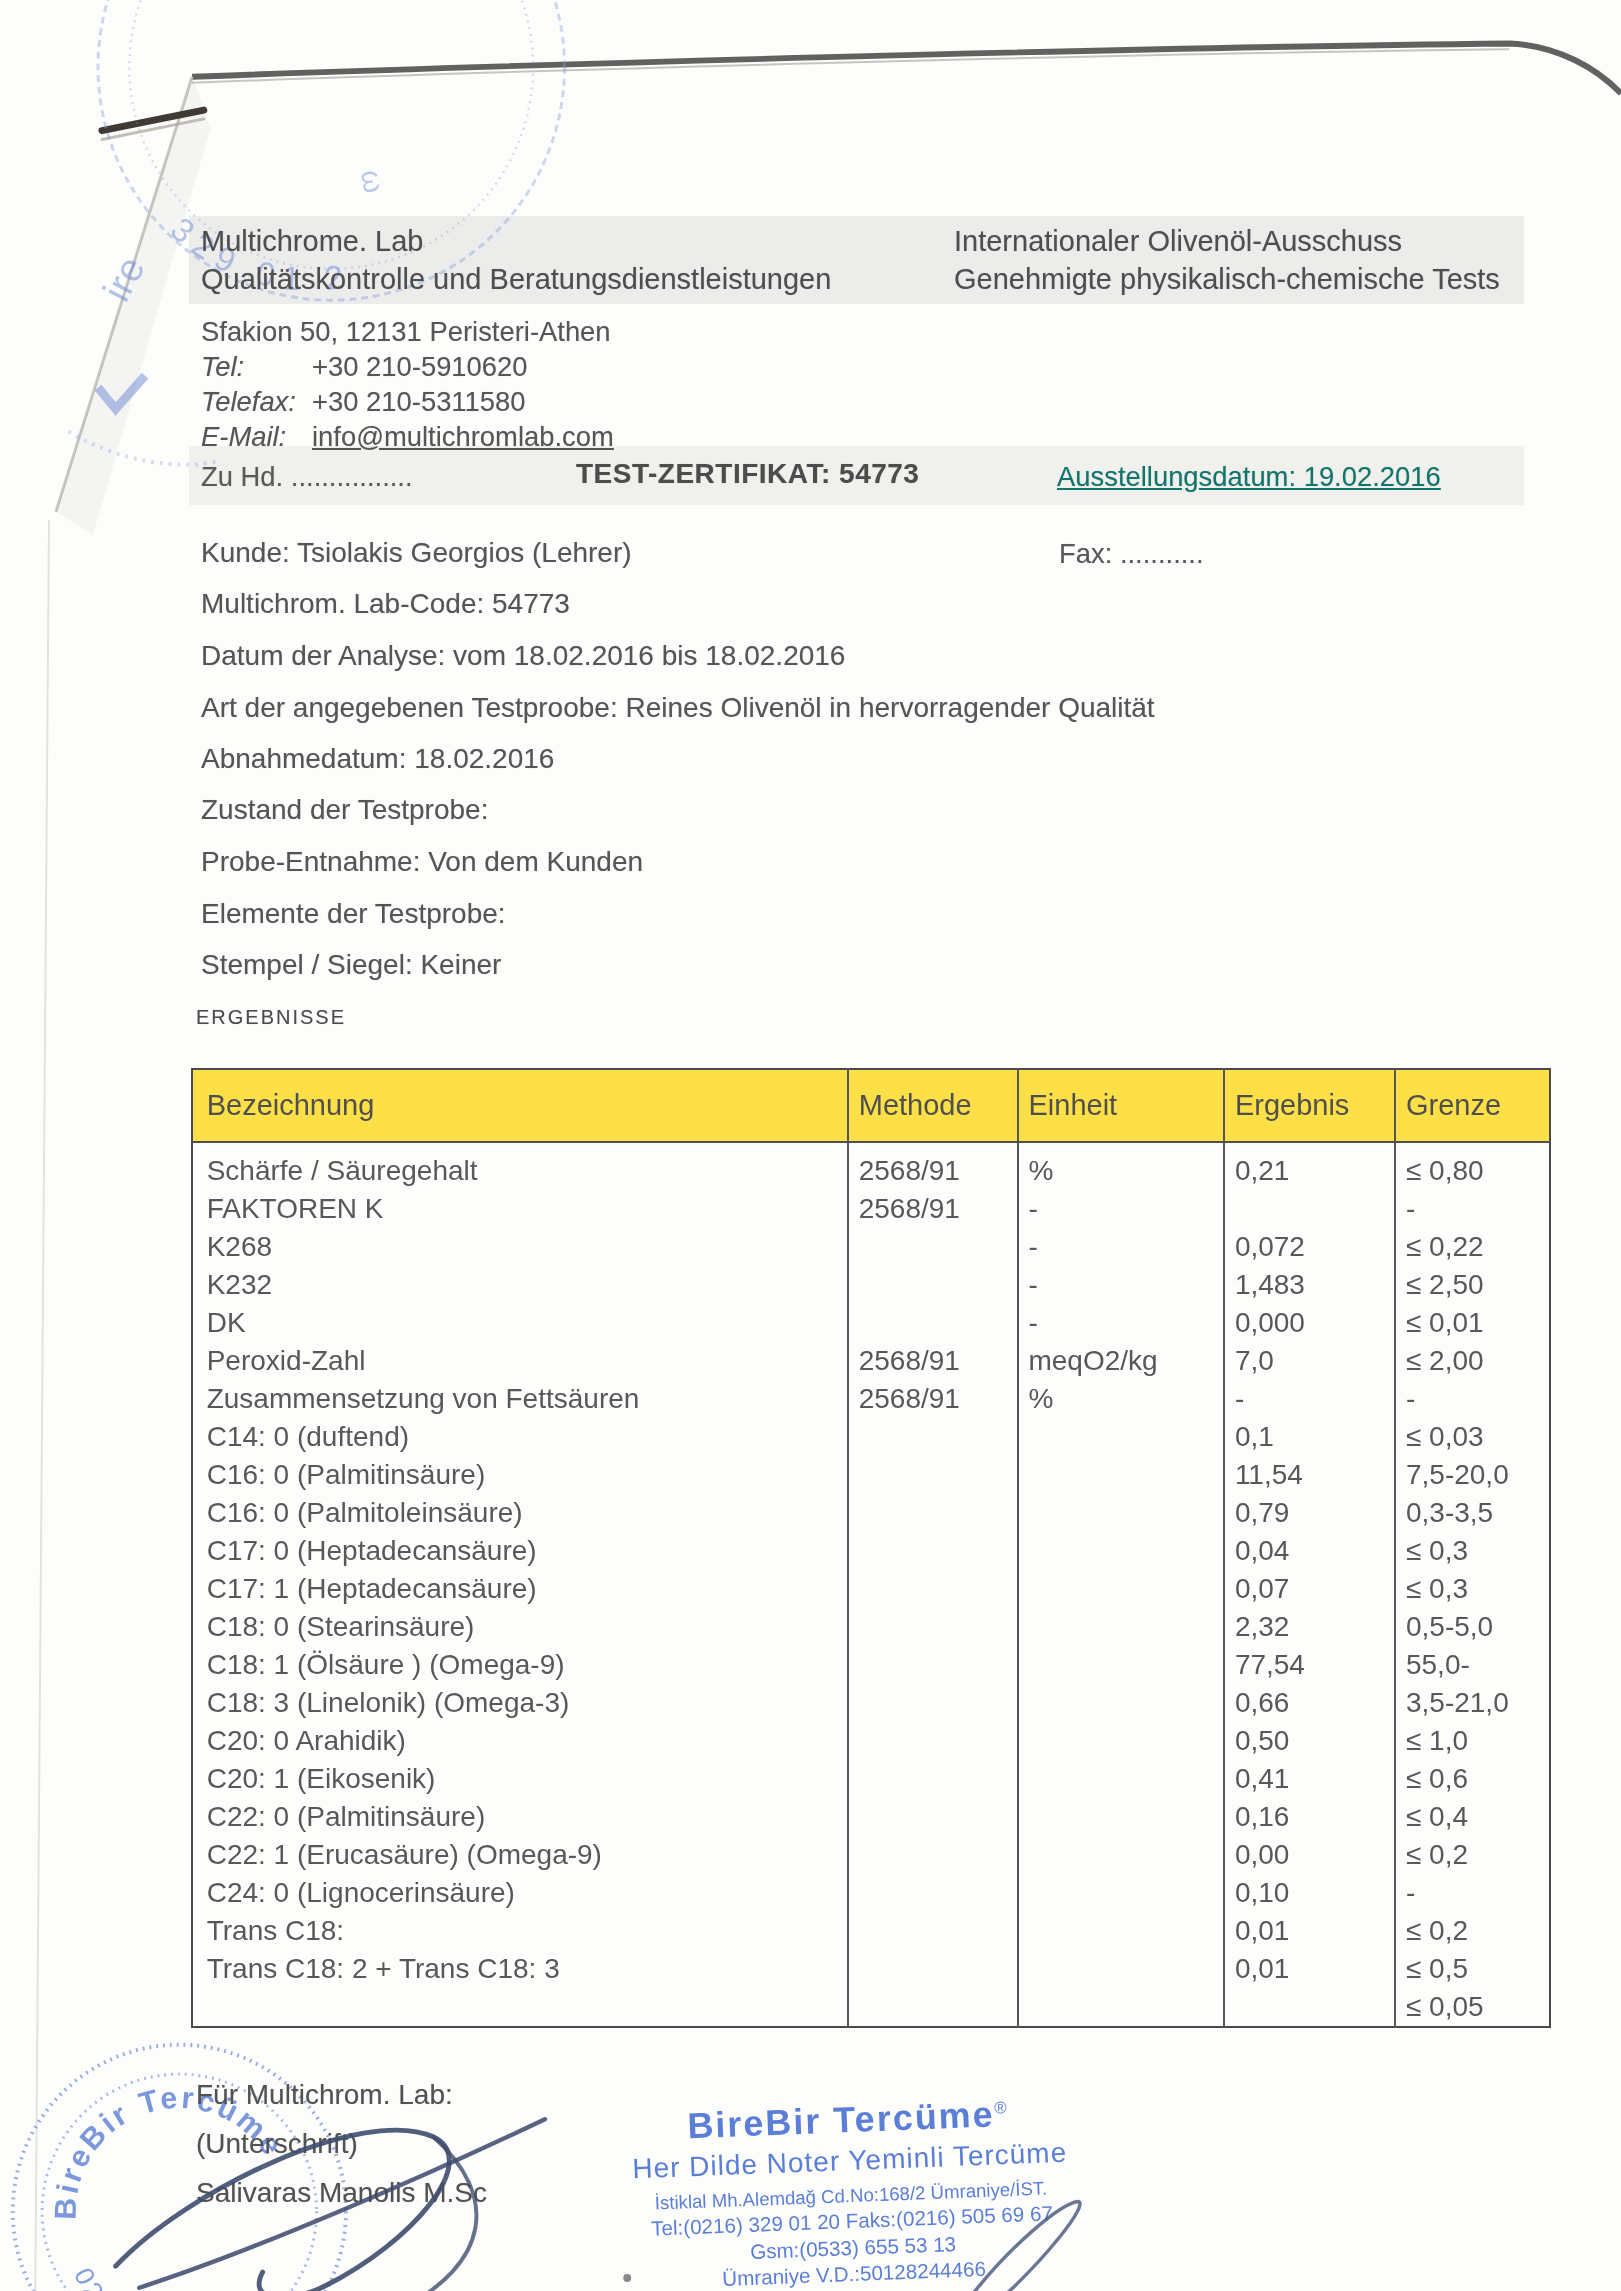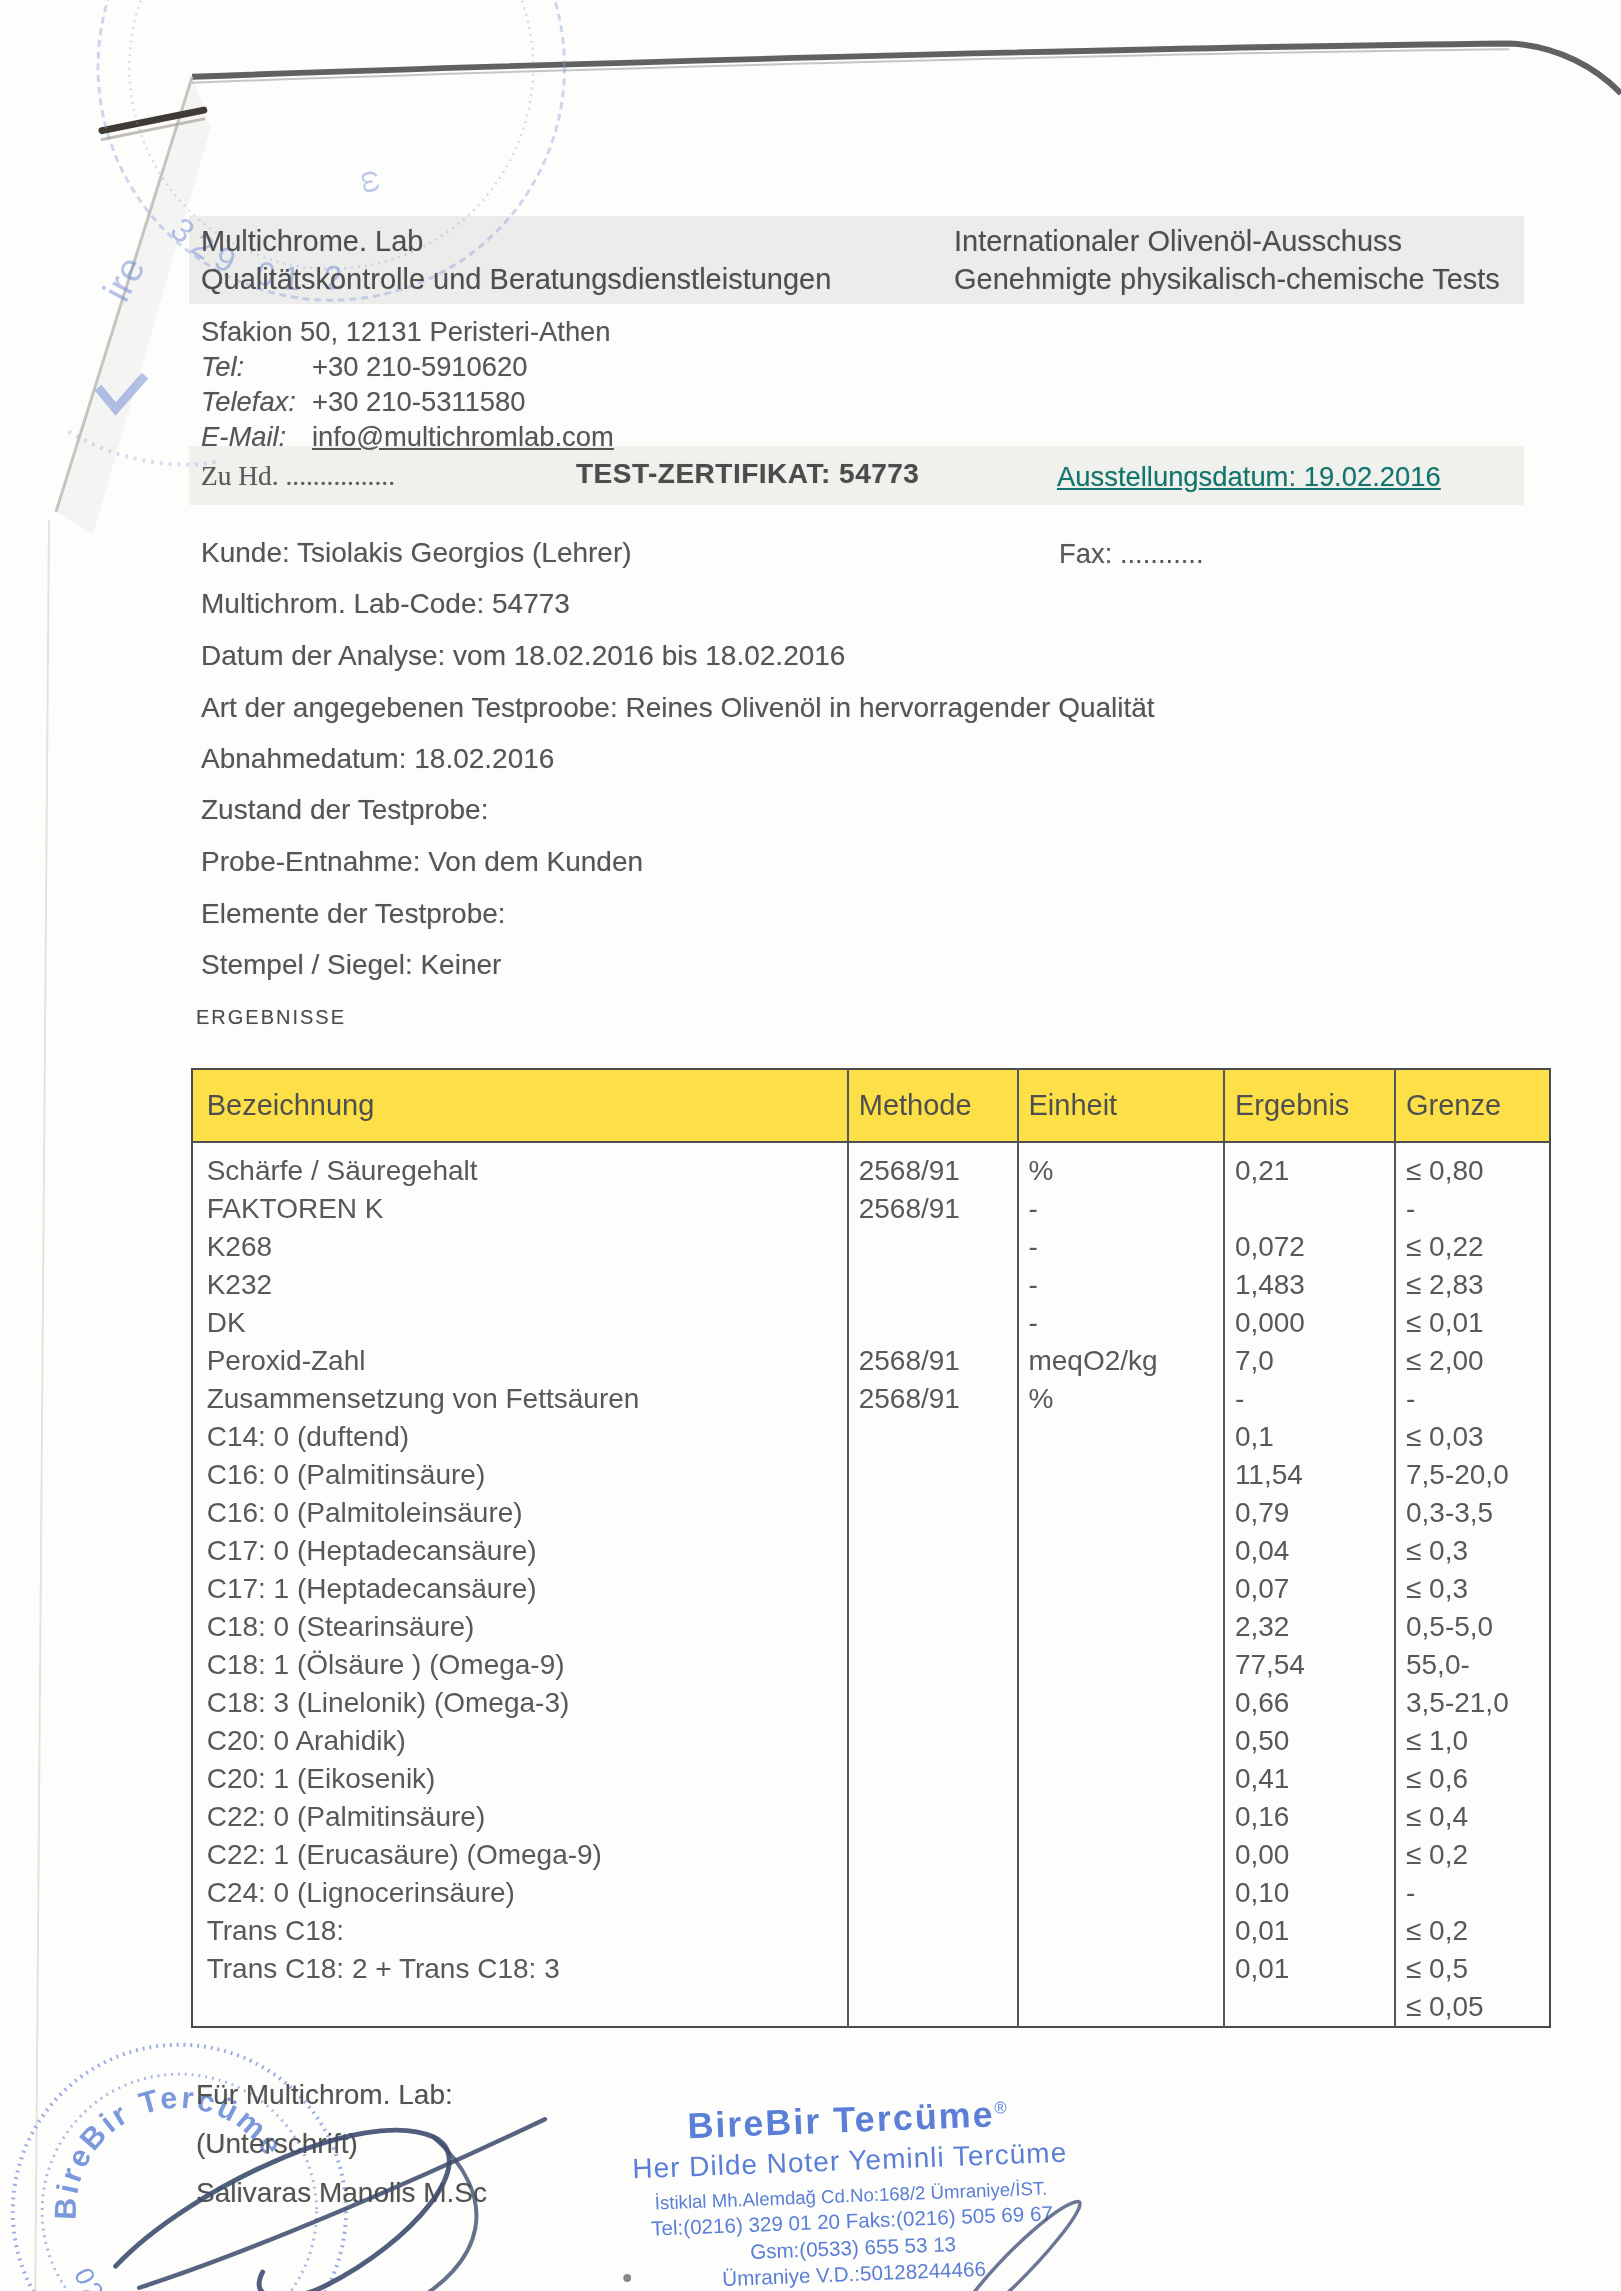--- a/index.html
+++ b/index.html
@@ -17,21 +17,21 @@
   .hdr-left{left:201px;top:222px;}
   .hdr-right{left:954px;top:222px;}
 
   
   .contact{left:201px;top:314px;font-size:27.4px;line-height:35px;color:#565656;}
   .contact .lbl{display:inline-block;width:111px;font-style:italic;}
   .contact .email{text-decoration:underline;}
 
   
   .band-title{left:189px;top:446px;width:1335px;height:59px;background:#f0f0ed;}
-  .zuhd{left:201px;top:461px;font-size:27.4px;color:#5a5a5a;font-family:Liberation Serif, serif;}
+  .zuhd{left:201px;top:461px;font-size:27.4px;color:#5a5a5a;}
   .cert{left:576px;top:458px;font-size:28px;font-weight:bold;color:#4c4c4c;letter-spacing:0.5px;}
   .issue{left:1057px;top:461px;font-size:27.4px;color:#0f766e;text-decoration:underline;}
 
   
   .info{font-size:28px;color:#555;}
   .faxr{left:1059px;top:538px;font-size:27.4px;color:#585858;}
 
   
   .ergh{left:196px;top:1006px;font-size:20px;letter-spacing:2px;color:#4c4c4c;}
   .tblwrap{position:absolute;left:191px;top:1068px;width:1360px;z-index:2;}
@@ -177,21 +177,21 @@
             <td class="c2"></td>
             <td class="c3">-</td>
             <td class="c4">0,072</td>
             <td class="c5">≤ 0,22</td>
           </tr>
           <tr>
             <td class="c1">K232</td>
             <td class="c2"></td>
             <td class="c3">-</td>
             <td class="c4">1,483</td>
-            <td class="c5">≤ 2,83</td>
+            <td class="c5">≤ 2,50</td>
           </tr>
           <tr>
             <td class="c1">DK</td>
             <td class="c2"></td>
             <td class="c3">-</td>
             <td class="c4">0,000</td>
             <td class="c5">≤ 0,01</td>
           </tr>
           <tr>
             <td class="c1">Peroxid-Zahl</td>

